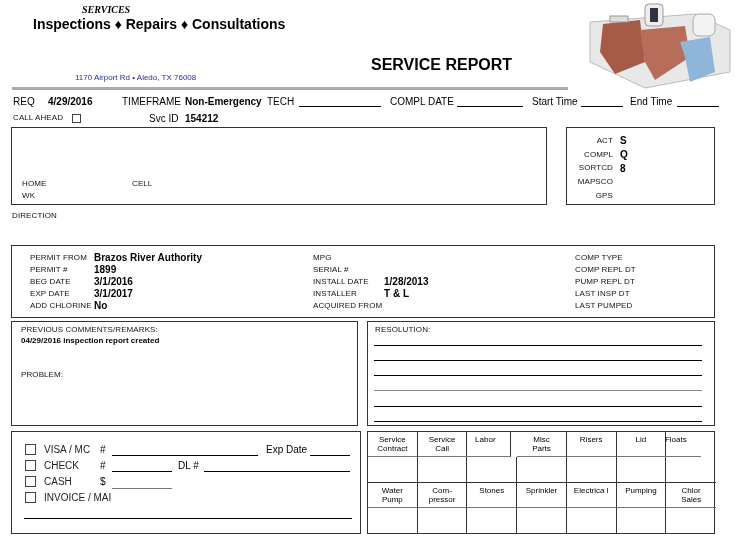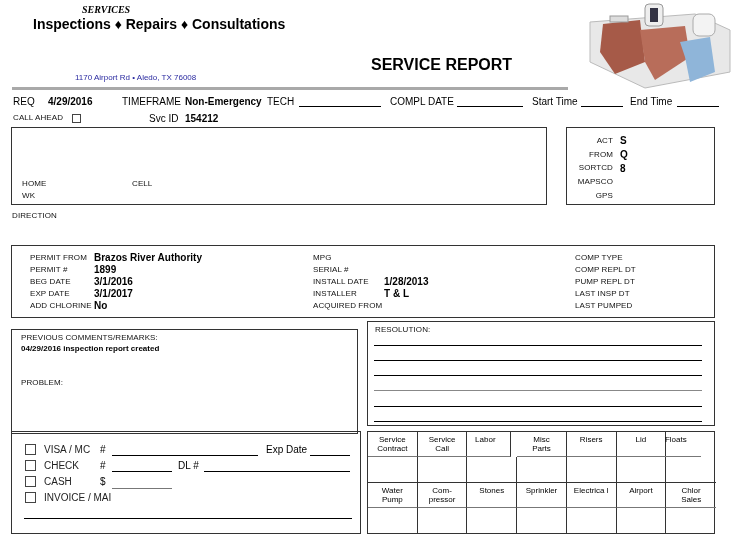--- a/index.html
+++ b/index.html
@@ -59,21 +59,21 @@
 <div class="box" style="left:11px;top:127px;width:536px;height:78px;">
   <div class="abs sm" style="left:10px;top:51px;">HOME</div>
   <div class="abs sm" style="left:120px;top:51px;">CELL</div>
   <div class="abs sm" style="left:10px;top:63px;">WK</div>
 </div>
 <div class="abs sm" style="left:12px;top:211px;">DIRECTION</div>
 
 <div class="box" style="left:566px;top:127px;width:149px;height:78px;">
   <div class="abs sm r" style="left:0;top:8px;width:46px;">ACT</div>
   <div class="abs md bold" style="left:53px;top:7px;">S</div>
-  <div class="abs sm r" style="left:0;top:22px;width:46px;">FROM</div>
+  <div class="abs sm r" style="left:0;top:22px;width:46px;">COMPL</div>
   <div class="abs md bold" style="left:53px;top:21px;">Q</div>
   <div class="abs sm r" style="left:0;top:35px;width:46px;">SORTCD</div>
   <div class="abs md bold" style="left:53px;top:35px;">8</div>
   <div class="abs sm r" style="left:0;top:49px;width:46px;">MAPSCO</div>
   <div class="abs sm r" style="left:0;top:63px;width:46px;">GPS</div>
 </div>
 
 <div class="box" style="left:11px;top:245px;width:704px;height:73px;">
 
   <div class="abs sm" style="left:18px;top:7px;">PERMIT FROM</div>
@@ -95,21 +95,21 @@
   <div class="abs md bold" style="left:372px;top:42px;">T &amp; L</div>
   <div class="abs sm" style="left:301px;top:55px;">ACQUIRED FROM</div>
 
   <div class="abs sm" style="left:563px;top:7px;">COMP TYPE</div>
   <div class="abs sm" style="left:563px;top:19px;">COMP REPL DT</div>
   <div class="abs sm" style="left:563px;top:31px;">PUMP REPL DT</div>
   <div class="abs sm" style="left:563px;top:43px;">LAST INSP DT</div>
   <div class="abs sm" style="left:563px;top:55px;">LAST PUMPED</div>
 </div>
 
-<div class="box" style="left:11px;top:321px;width:347px;height:105px;margin-top:8px;">
+<div class="box" style="left:11px;top:321px;width:347px;height:105px;">
   <div class="abs sm" style="left:9px;top:3px;">PREVIOUS COMMENTS/REMARKS:</div>
   <div class="abs bold" style="left:9px;top:14px;font-size:8px;">04/29/2016 inspection report created</div>
   <div class="abs sm" style="left:9px;top:48px;">PROBLEM:</div>
 </div>
 
 <div class="box" style="left:367px;top:321px;width:348px;height:105px;">
   <div class="abs sm" style="left:7px;top:3px;">RESOLUTION:</div>
   <div class="uline" style="left:6px;top:23px;width:328px;"></div>
   <div class="uline" style="left:6px;top:38px;width:328px;"></div>
   <div class="uline" style="left:6px;top:53px;width:328px;"></div>
@@ -162,17 +162,17 @@
     <div class="cell" style="left: 0px; top: 51px; width: 49.7143px; height: 25px; border-bottom: 1px solid rgb(119, 119, 119); border-right: 1px solid rgb(51, 51, 51); padding: 3px 6px 0px;">Water Pump</div>
     <div class="cell" style="left: 0px; top: 76px; width: 49.7143px; height: 25px; border-right: 1px solid rgb(51, 51, 51);"></div>
     <div class="cell" style="left: 49.7143px; top: 51px; width: 49.7143px; height: 25px; border-bottom: 1px solid rgb(119, 119, 119); border-right: 1px solid rgb(51, 51, 51); padding: 3px 6px 0px;">Com- pressor</div>
     <div class="cell" style="left: 49.7143px; top: 76px; width: 49.7143px; height: 25px; border-right: 1px solid rgb(51, 51, 51);"></div>
     <div class="cell" style="left: 99.4286px; top: 51px; width: 49.7143px; height: 25px; border-bottom: 1px solid rgb(119, 119, 119); border-right: 1px solid rgb(51, 51, 51); padding: 3px 6px 0px;">Stones</div>
     <div class="cell" style="left: 99.4286px; top: 76px; width: 49.7143px; height: 25px; border-right: 1px solid rgb(51, 51, 51);"></div>
     <div class="cell" style="left: 149.143px; top: 51px; width: 49.7143px; height: 25px; border-bottom: 1px solid rgb(119, 119, 119); border-right: 1px solid rgb(51, 51, 51); padding: 3px 6px 0px;">Sprinkler</div>
     <div class="cell" style="left: 149.143px; top: 76px; width: 49.7143px; height: 25px; border-right: 1px solid rgb(51, 51, 51);"></div>
     <div class="cell" style="left: 198.857px; top: 51px; width: 49.7143px; height: 25px; border-bottom: 1px solid rgb(119, 119, 119); border-right: 1px solid rgb(51, 51, 51); padding: 3px 6px 0px;">Electrica l</div>
     <div class="cell" style="left: 198.857px; top: 76px; width: 49.7143px; height: 25px; border-right: 1px solid rgb(51, 51, 51);"></div>
-    <div class="cell" style="left: 248.571px; top: 51px; width: 49.7143px; height: 25px; border-bottom: 1px solid rgb(119, 119, 119); border-right: 1px solid rgb(51, 51, 51); padding: 3px 6px 0px;">Airport</div>
+    <div class="cell" style="left: 248.571px; top: 51px; width: 49.7143px; height: 25px; border-bottom: 1px solid rgb(119, 119, 119); border-right: 1px solid rgb(51, 51, 51); padding: 3px 6px 0px;">Pumping</div>
     <div class="cell" style="left: 248.571px; top: 76px; width: 49.7143px; height: 25px; border-right: 1px solid rgb(51, 51, 51);"></div>
     <div class="cell" style="left: 298.286px; top: 51px; width: 49.7143px; height: 25px; border-bottom: 1px solid rgb(119, 119, 119); padding: 3px 6px 0px;">Chlor Sales</div>
     <div class="cell" style="left: 298.286px; top: 76px; width: 49.7143px; height: 25px;"></div>
   </div>
 
 </body></html>

